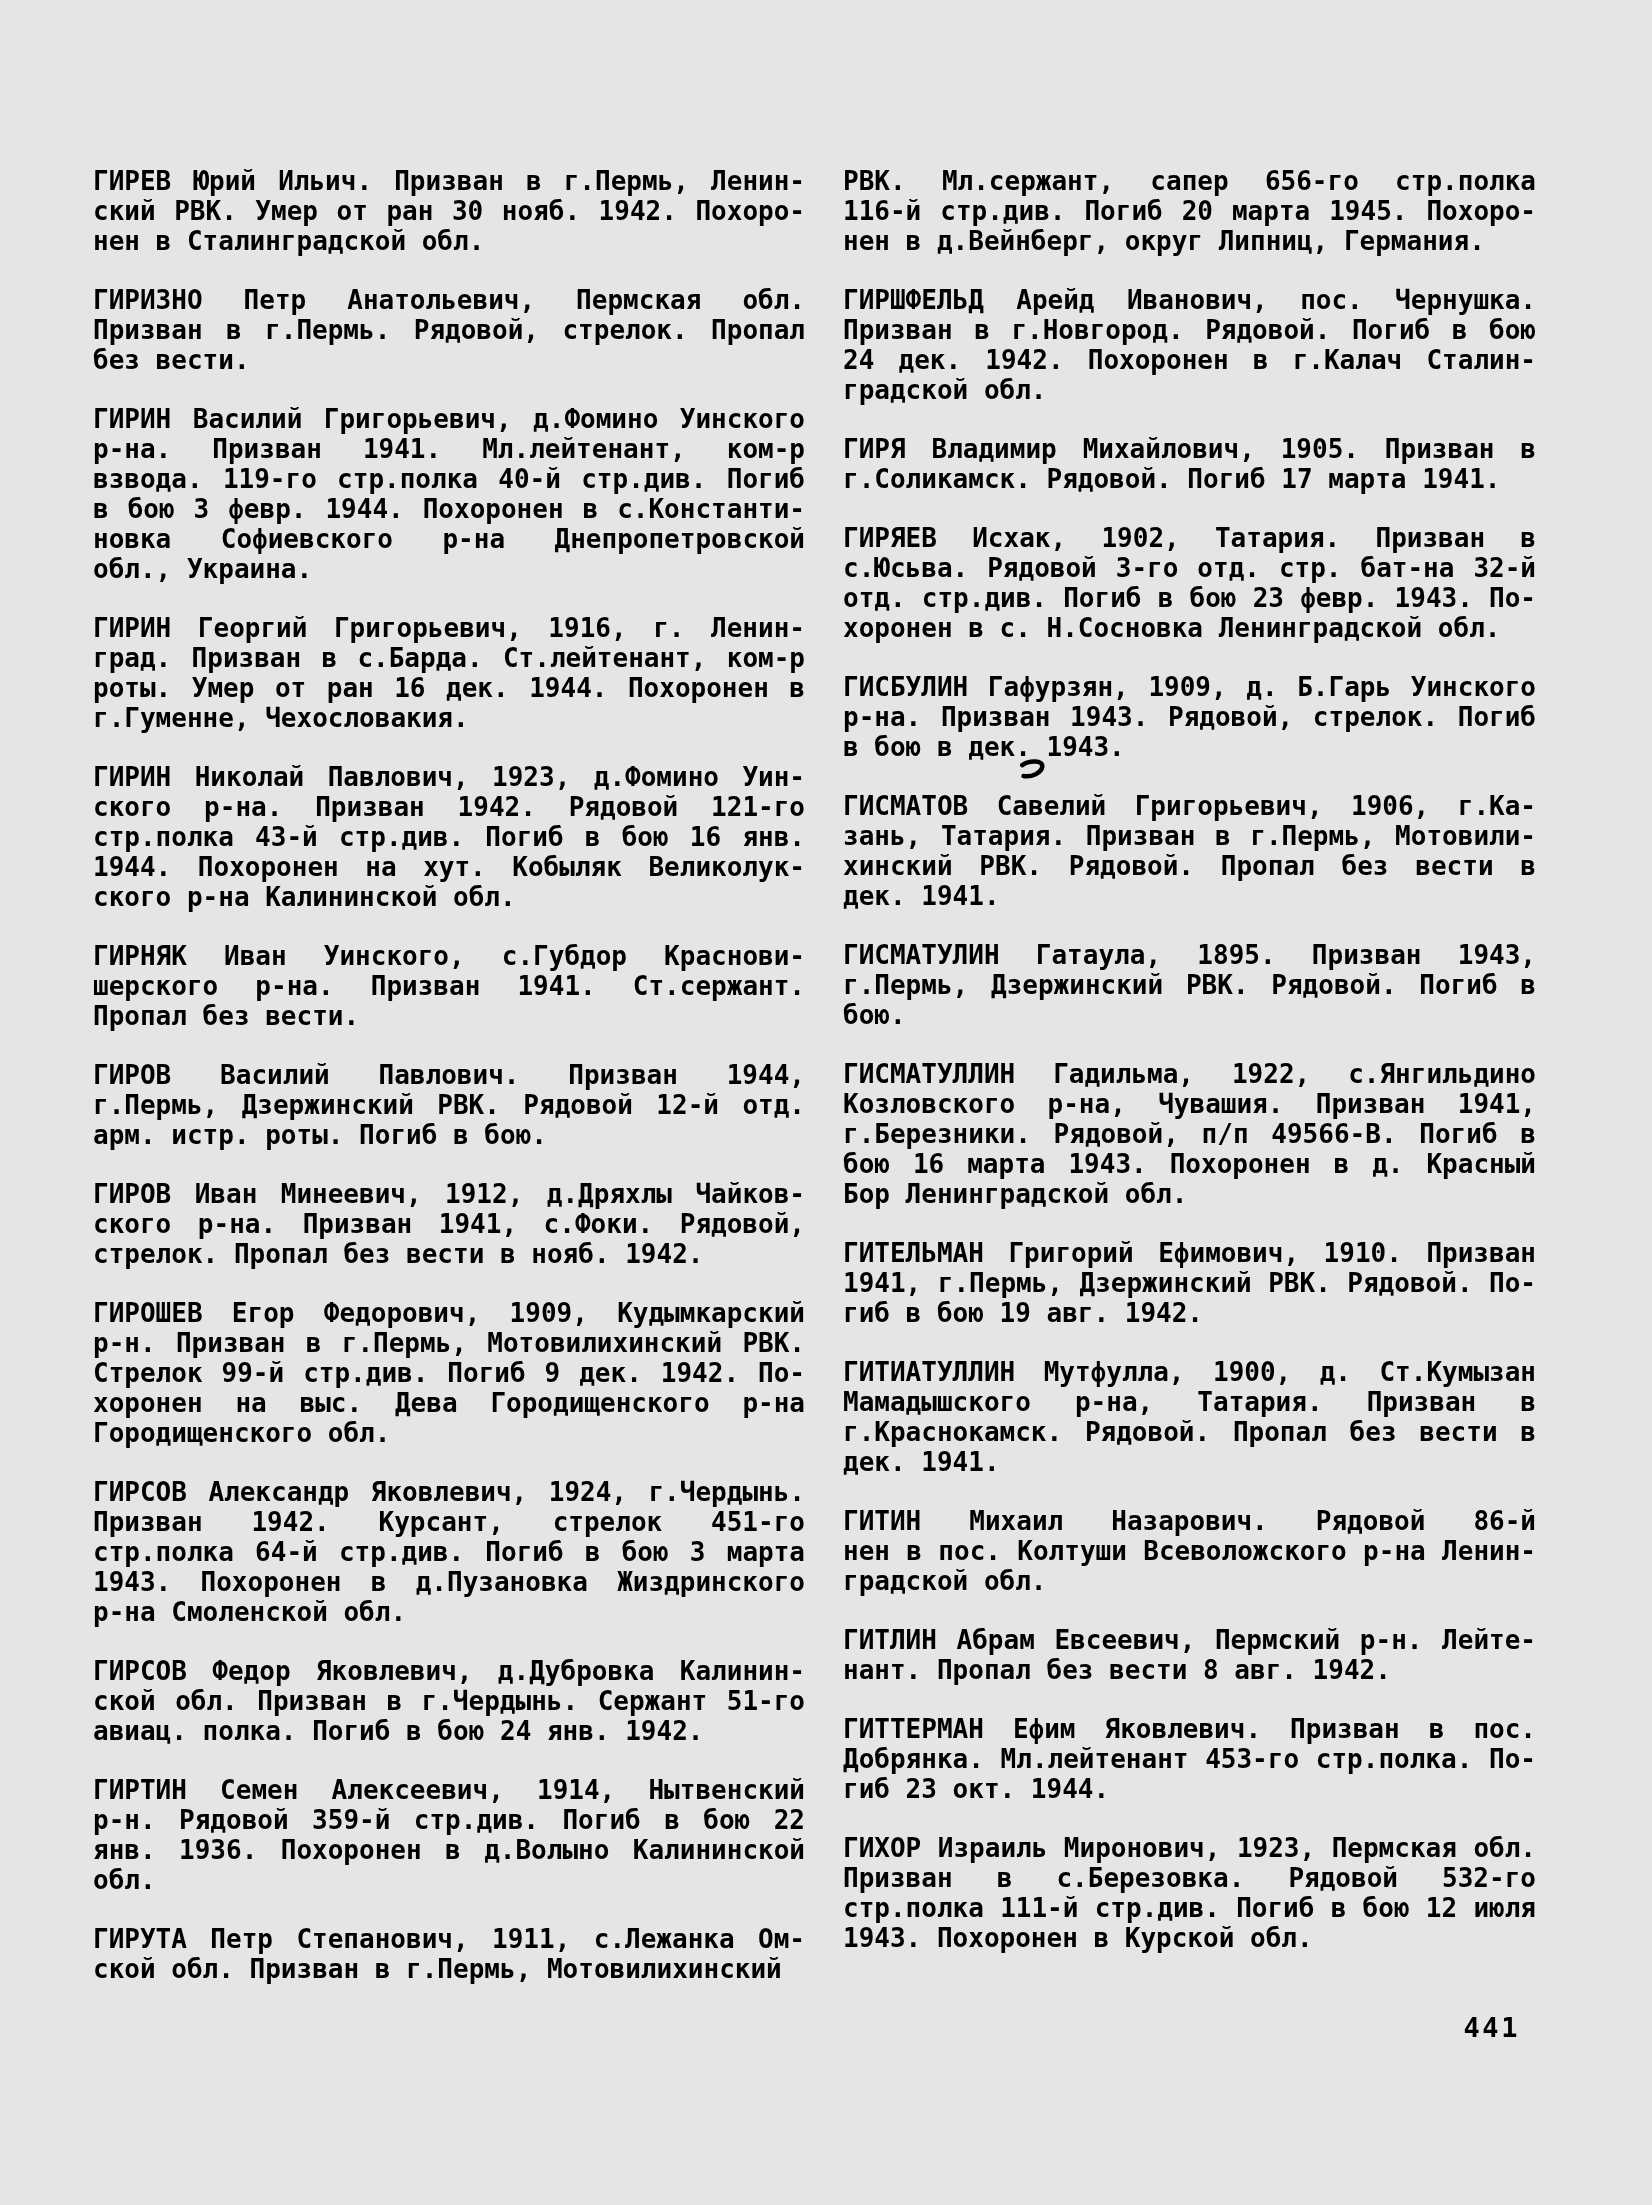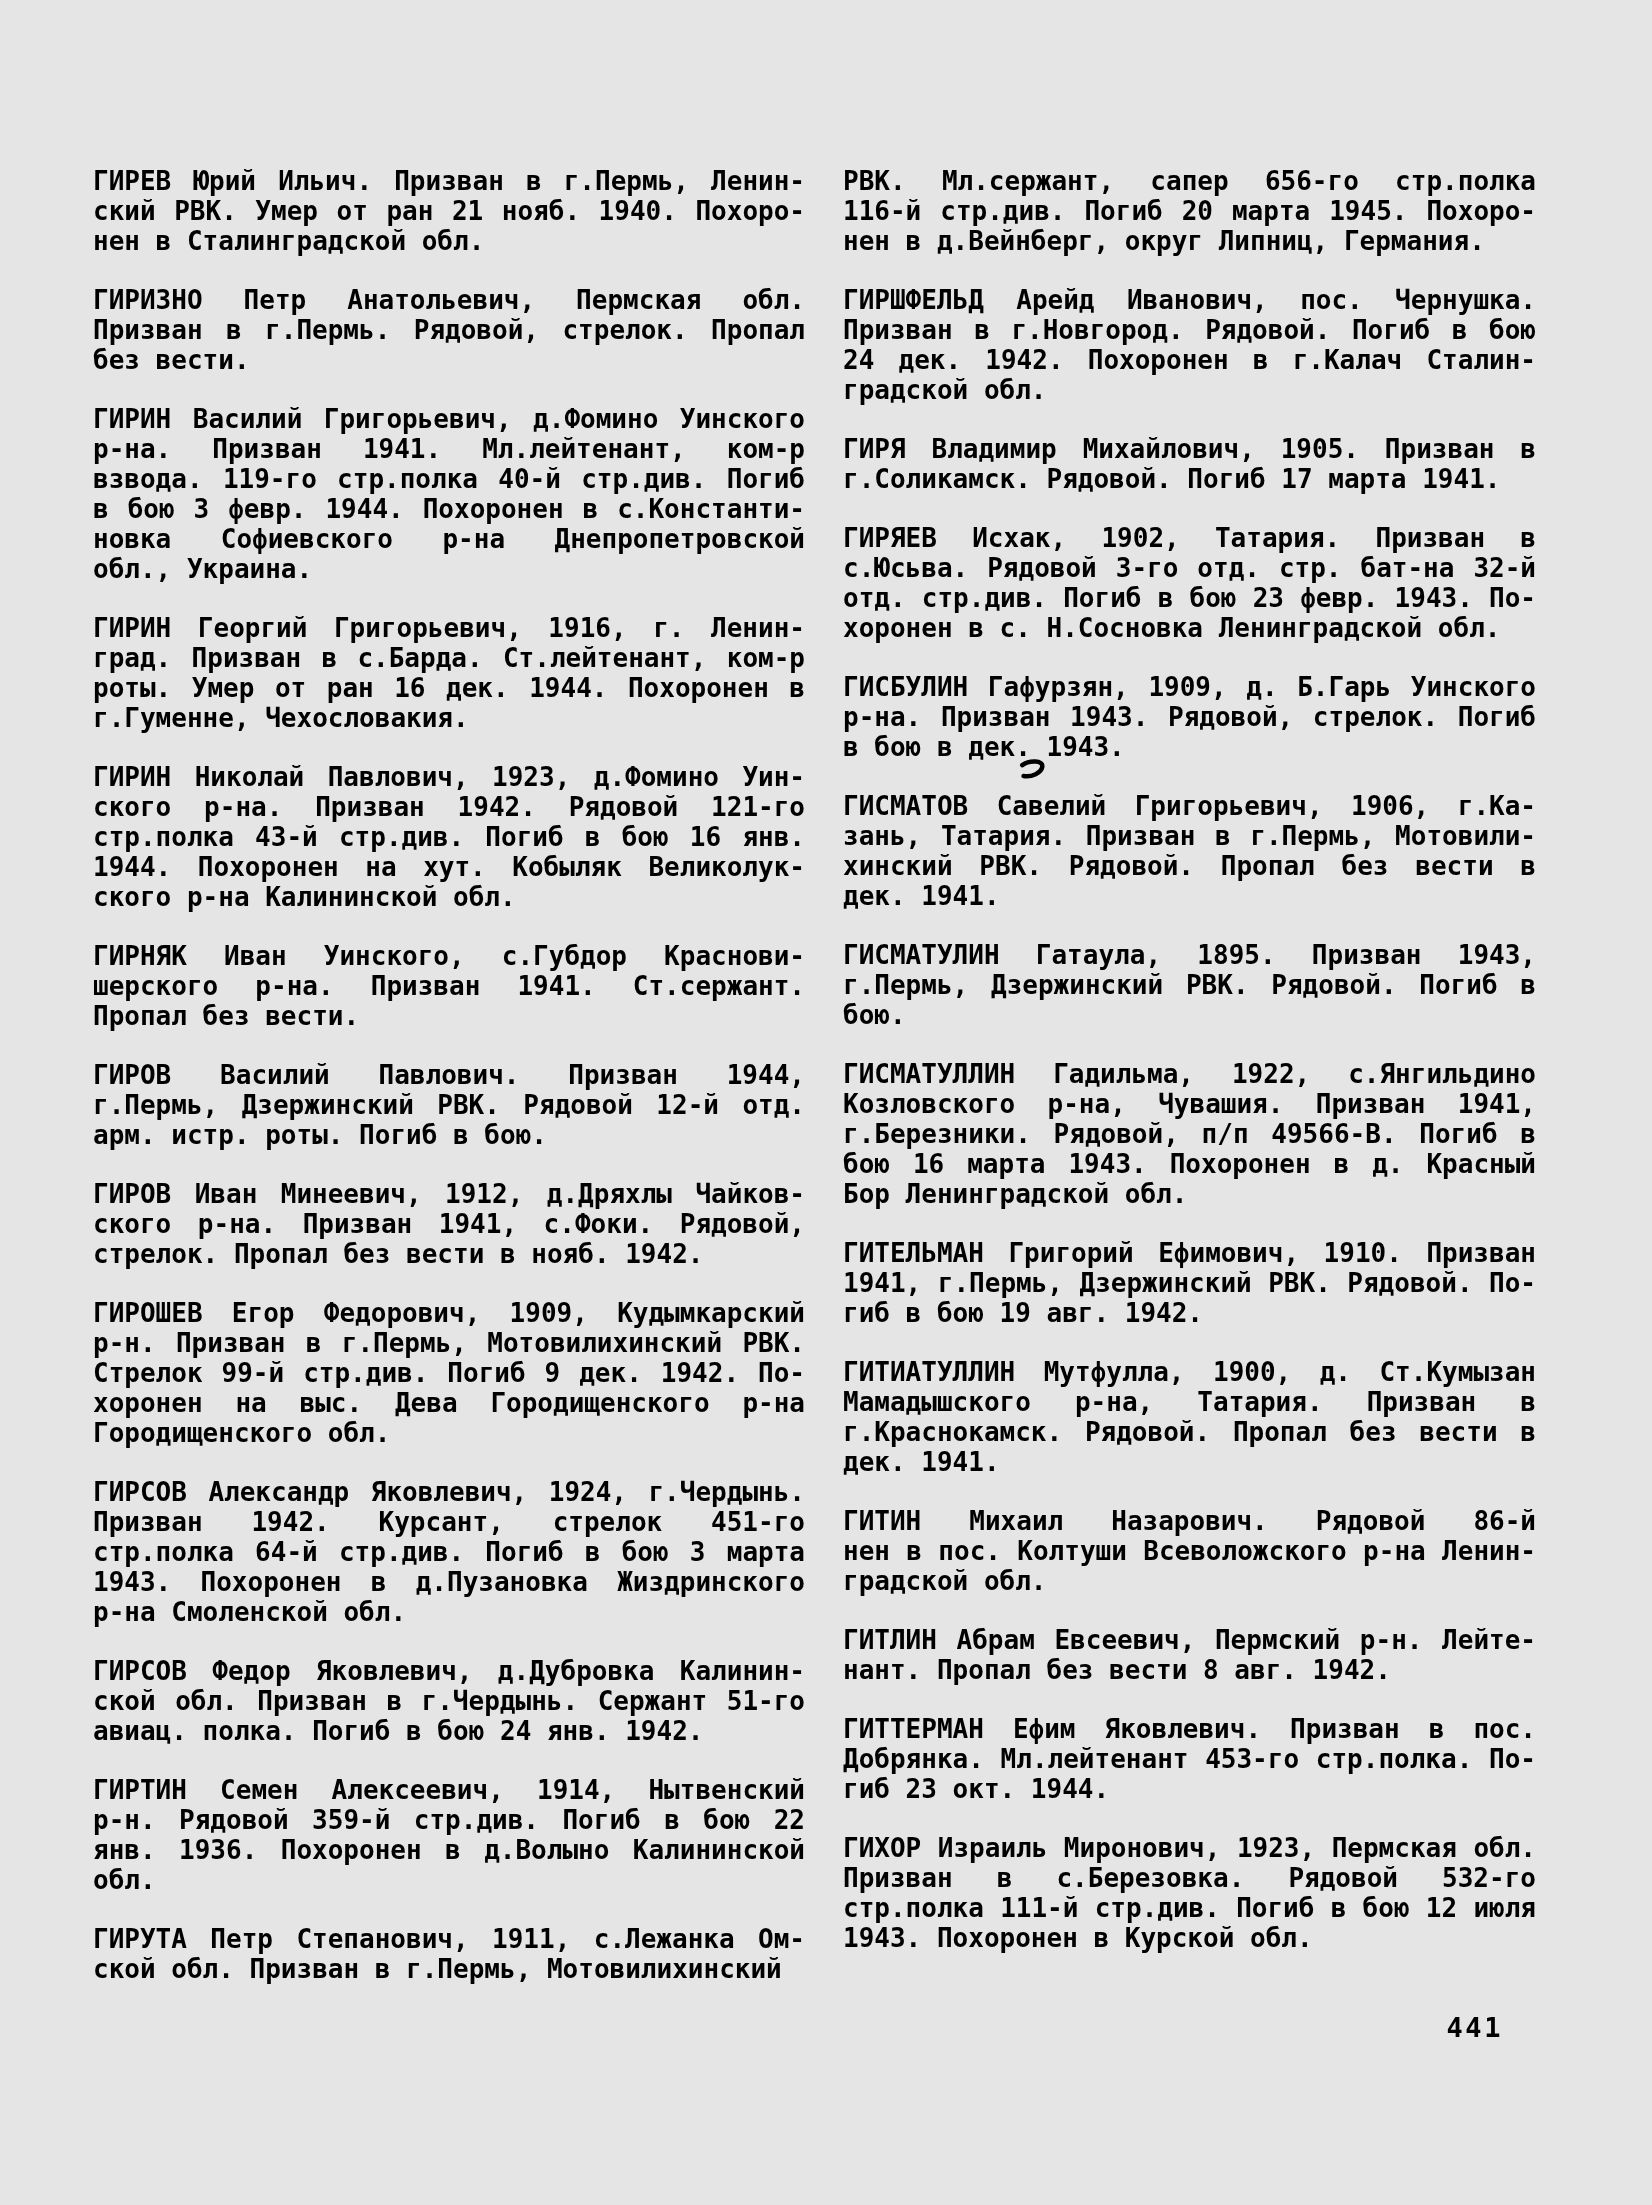--- a/index.html
+++ b/index.html
@@ -22,21 +22,21 @@
     line-height:30px;
     white-space:nowrap;
     text-align:justify;
     text-align-last:justify;
   }
   .line{white-space:normal;}
   .line.last{text-align-last:left;}
   .page-number{
     position:absolute;
     top:2013px;
-    left:810px;
+    left:827px;
     width:693px;
     text-align:right;
     font-size:27px;
     line-height:30px;
     letter-spacing:2.6px;
   }
   .stray-mark{
     position:absolute;
     left:1019px;
     top:758px;
@@ -44,21 +44,21 @@
     height:27px;
   }
 </style>
 </head>
 <body>
 
 <div class="page">
   <div class="column col-left" id="col-left">
       <div class="entry">
         <div class="line">ГИРЕВ Юрий Ильич. Призван в г.Пермь, Ленин-</div>
-        <div class="line">ский РВК. Умер от ран 21 нояб. 1940. Похоро-</div>
+        <div class="line">ский РВК. Умер от ран 30 нояб. 1942. Похоро-</div>
         <div class="line last">нен в Сталинградской обл.</div>
       </div>
       <div class="entry">
         <div class="line">ГИРИЗНО Петр Анатольевич, Пермская обл.</div>
         <div class="line">Призван в г.Пермь. Рядовой, стрелок. Пропал</div>
         <div class="line last">без вести.</div>
       </div>
       <div class="entry">
         <div class="line">ГИРИН Василий Григорьевич, д.Фомино Уинского</div>
         <div class="line">р-на. Призван 1941. Мл.лейтенант, ком-р</div>

